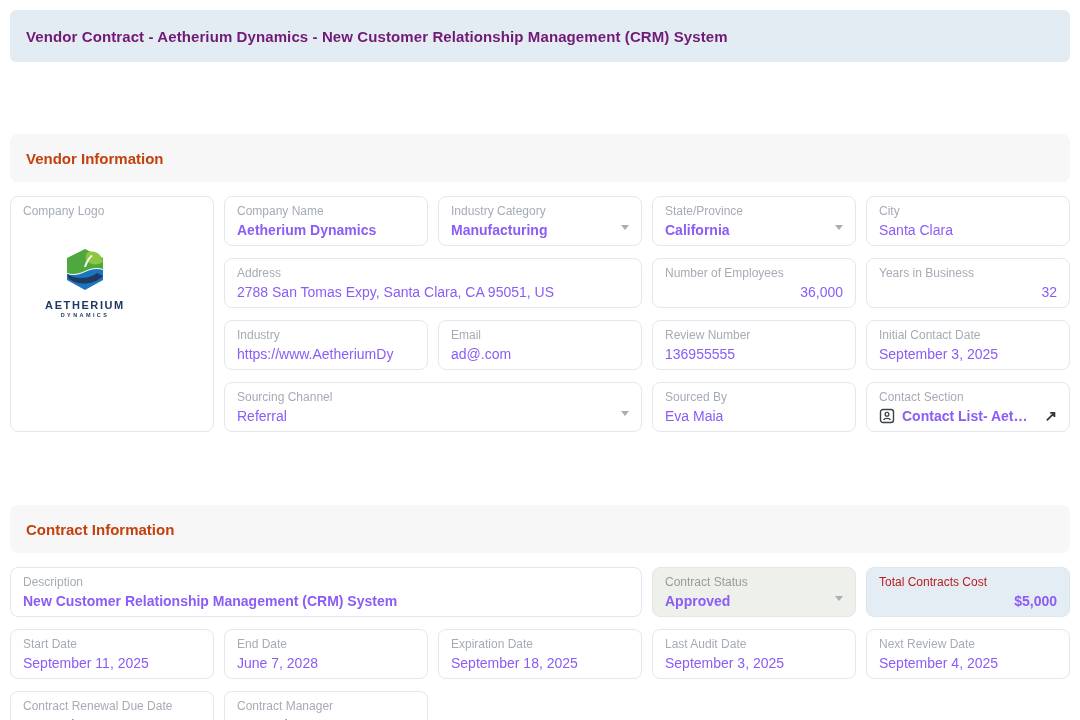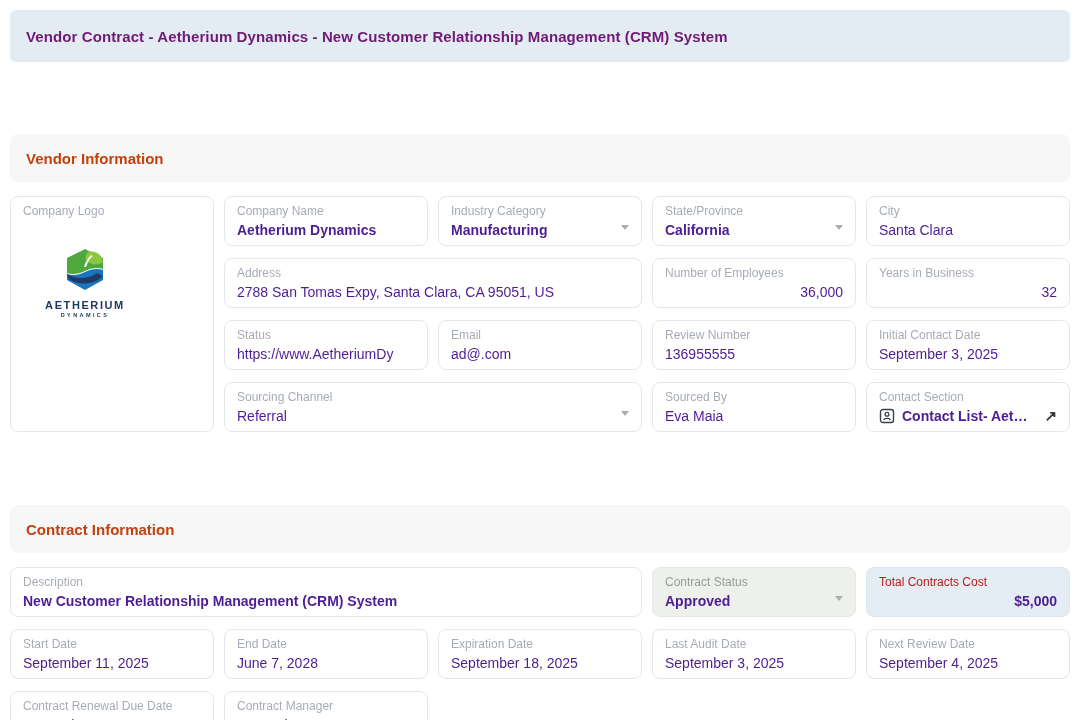--- a/index.html
+++ b/index.html
@@ -28,21 +28,21 @@
 
   .field {
     position:relative; background:#fff; border:1px solid #e5e7eb; border-radius:8px;
     padding:7px 12px 0 12px; overflow:hidden;
   }
   .field .label {
     font-size:12px; color:#a6acb5; line-height:14px; margin-bottom:2px;
     white-space:nowrap; overflow:hidden;
   }
   .field .value {
-    font-size:14px; color:#4c1d95; line-height:20px; white-space:nowrap; overflow:hidden;
+    font-size:14px; color:#8b5cf6; line-height:20px; white-space:nowrap; overflow:hidden;
   }
   .f-bold .value { font-weight:700; }
   .f-med  .value { font-weight:500; }
   .f-num  .value { text-align:right; }
   .span2 { grid-column:span 2; }
   .span3 { grid-column:span 3; }
 
   .has-caret { padding-right:28px; }
   .caret {
     position:absolute; right:12px; top:28px; width:0; height:0;
@@ -127,21 +127,21 @@
       <div class="label">Number of Employees</div>
       <div class="value">36,000</div>
     </div>
 
     <div class="field f-num">
       <div class="label">Years in Business</div>
       <div class="value">32</div>
     </div>
 
     <div class="field">
-      <div class="label">Status</div>
+      <div class="label">Industry</div>
       <div class="value">https://www.AetheriumDy</div>
     </div>
 
     <div class="field">
       <div class="label">Email</div>
       <div class="value">ad@.com</div>
     </div>
 
     <div class="field">
       <div class="label">Review Number</div>

